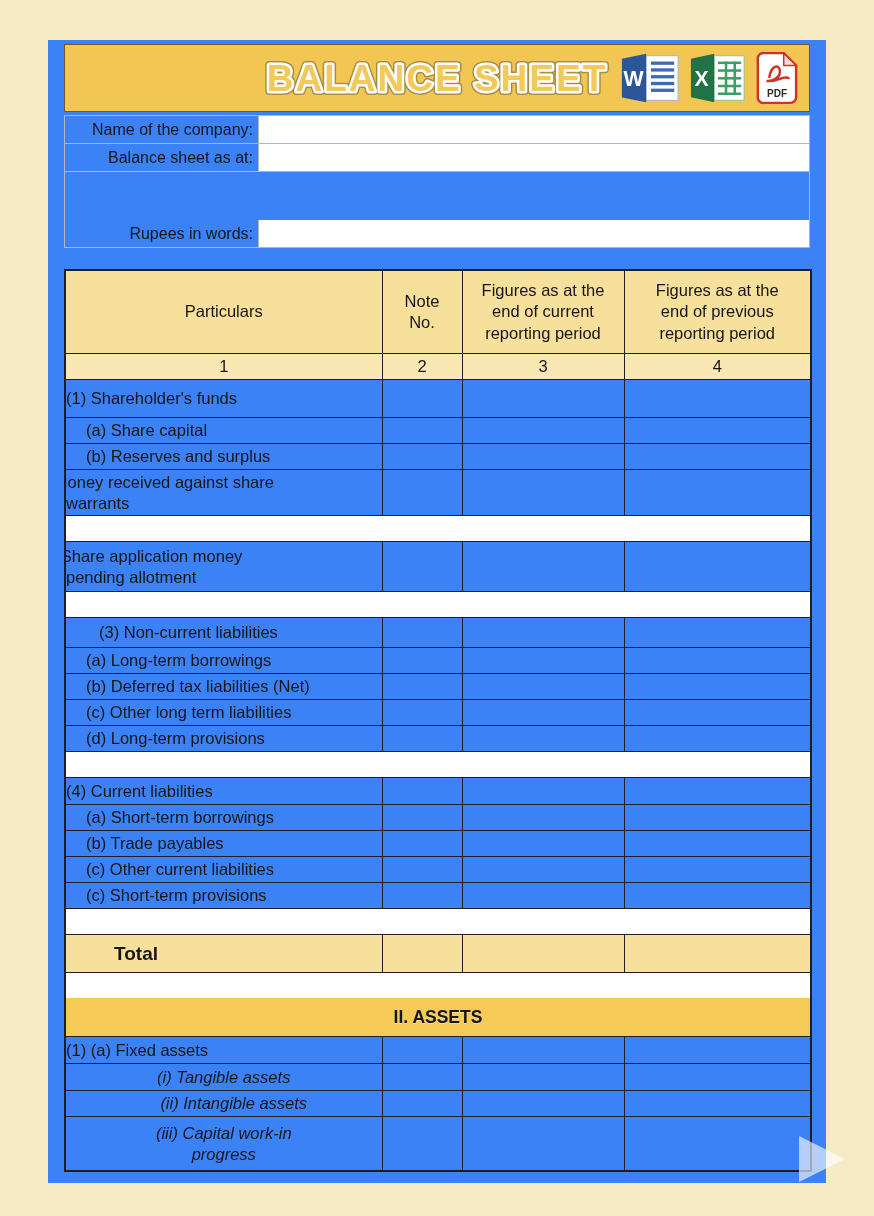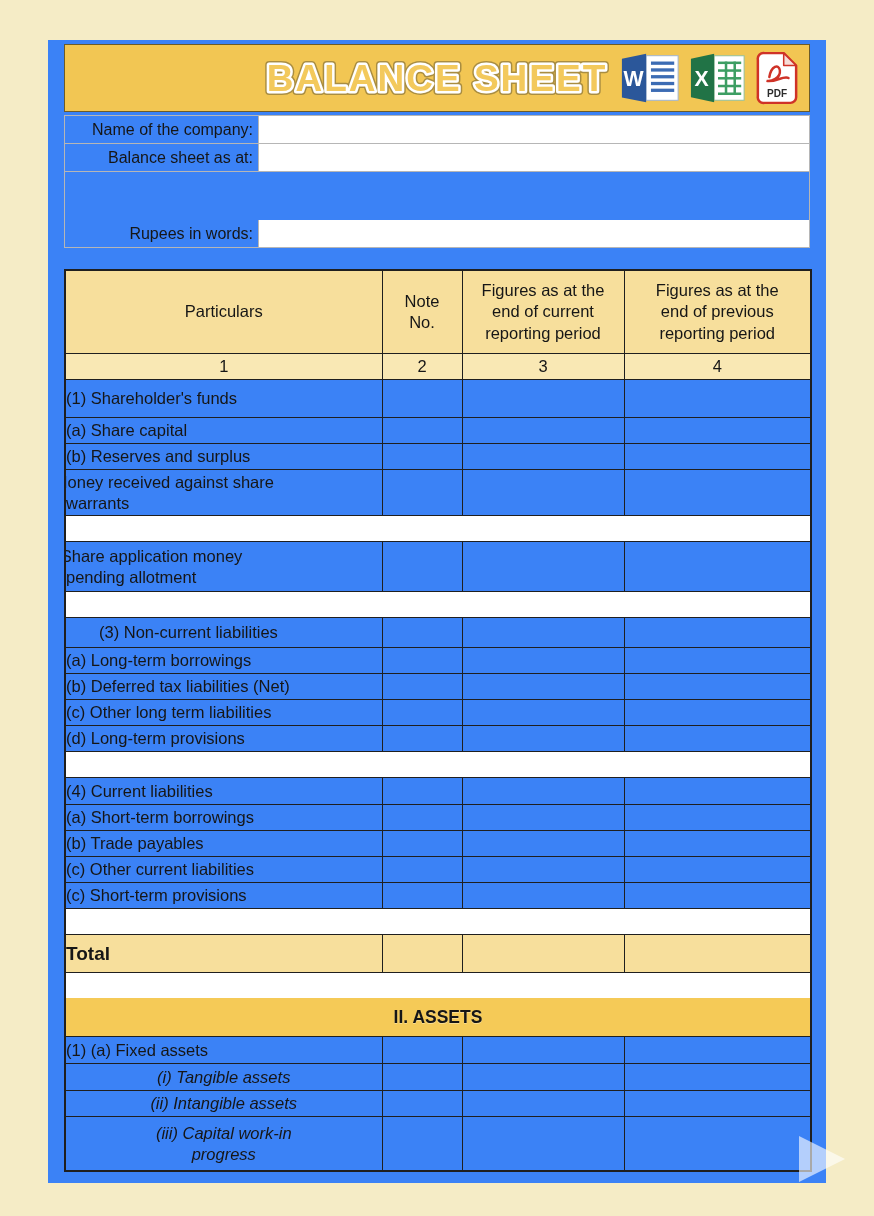--- a/index.html
+++ b/index.html
@@ -50,32 +50,32 @@
     white-space:pre-line;height:82px;
   }
   .numrow td{background:#f9e8b4;text-align:center;font-size:16.5px;height:25px;}
   .bandrow td{
     background:#f5ca57;text-align:center;font-weight:bold;font-size:17.5px;
     height:33px;text-shadow:0 1px 0 rgba(255,255,255,0.35);
   }
   .bandrow.assets td{border-top:none;height:38px;}
   .spacer td{border-left:none;border-right:none;border-top-width:1.6px;background:#fff;}
   .spacer.nobot td{border-bottom:none;}
-  .h26 td{height:25px;} .h27 td{height:26px;} .h30 td{height:29px;padding-left:33px;}
+  .h26 td{height:25px;padding-left:20px;} .h27 td{height:26px;} .h30 td{height:29px;padding-left:33px;}
   .h38 td{height:37px;} .h46 td{height:45px;} .h50 td{height:49px;} .h54 td{height:53px;text-align:center;}
   .particulars{
     font-size:16.5px;white-space:pre-line;line-height:1.25;text-align:left;
     padding:0 4px 0 5px;
   }
   .lvl1{padding-left:24px;}
   .hangc{padding-left:60px;text-indent:-36px;}
   .hang2{padding-left:34px;text-indent:-30px;}
   .ctr{text-align:center;padding-left:0;font-style:italic;}
   .totalrow td{background:#f7df9c;height:37px;}
-  .totalrow .particulars{font-weight:bold;font-size:19px;}
+  .totalrow .particulars{font-weight:bold;font-size:19px;padding-left:48px;}
   .thickbot td{border-bottom:2.6px solid #1f1f1f;}
   
   .next-arrow{position:absolute;left:797px;top:1134px;}
 </style>
 </head>
 <body>
 
 <div class="card">
 
   <div class="banner">

